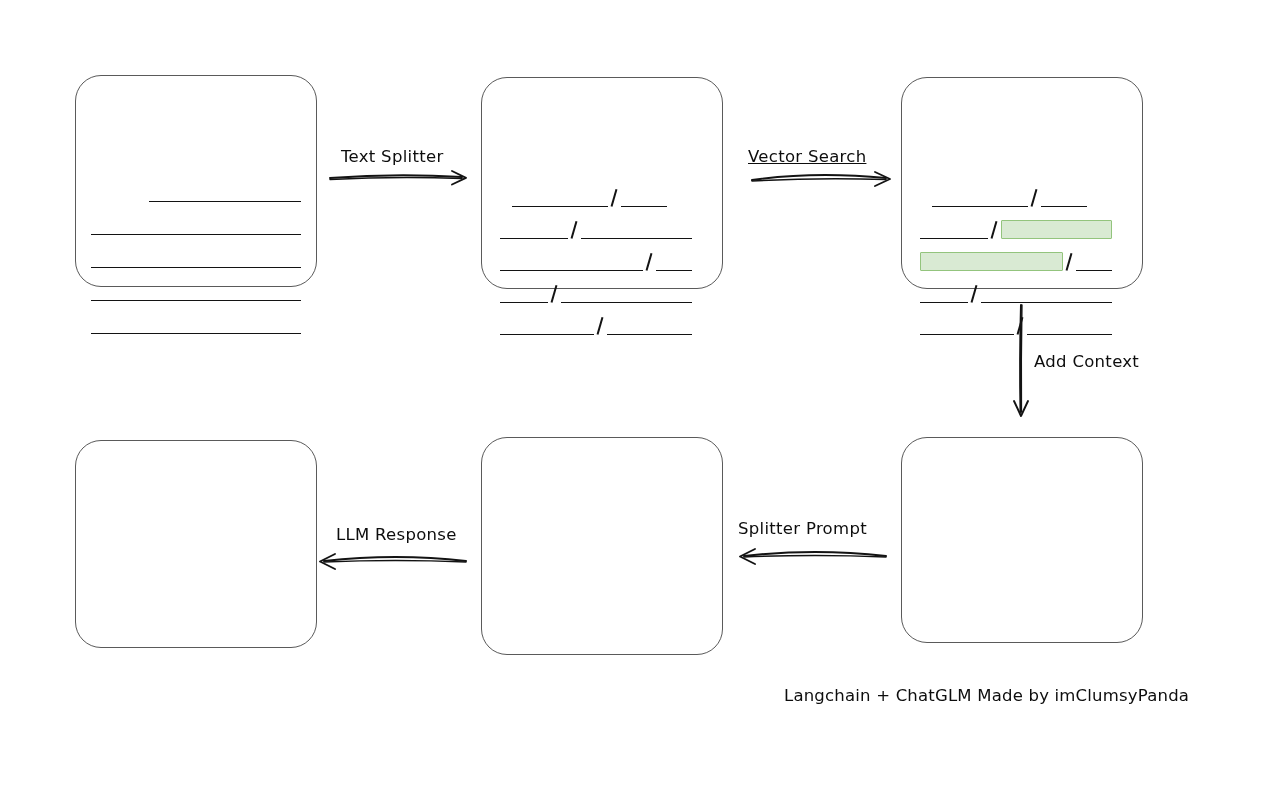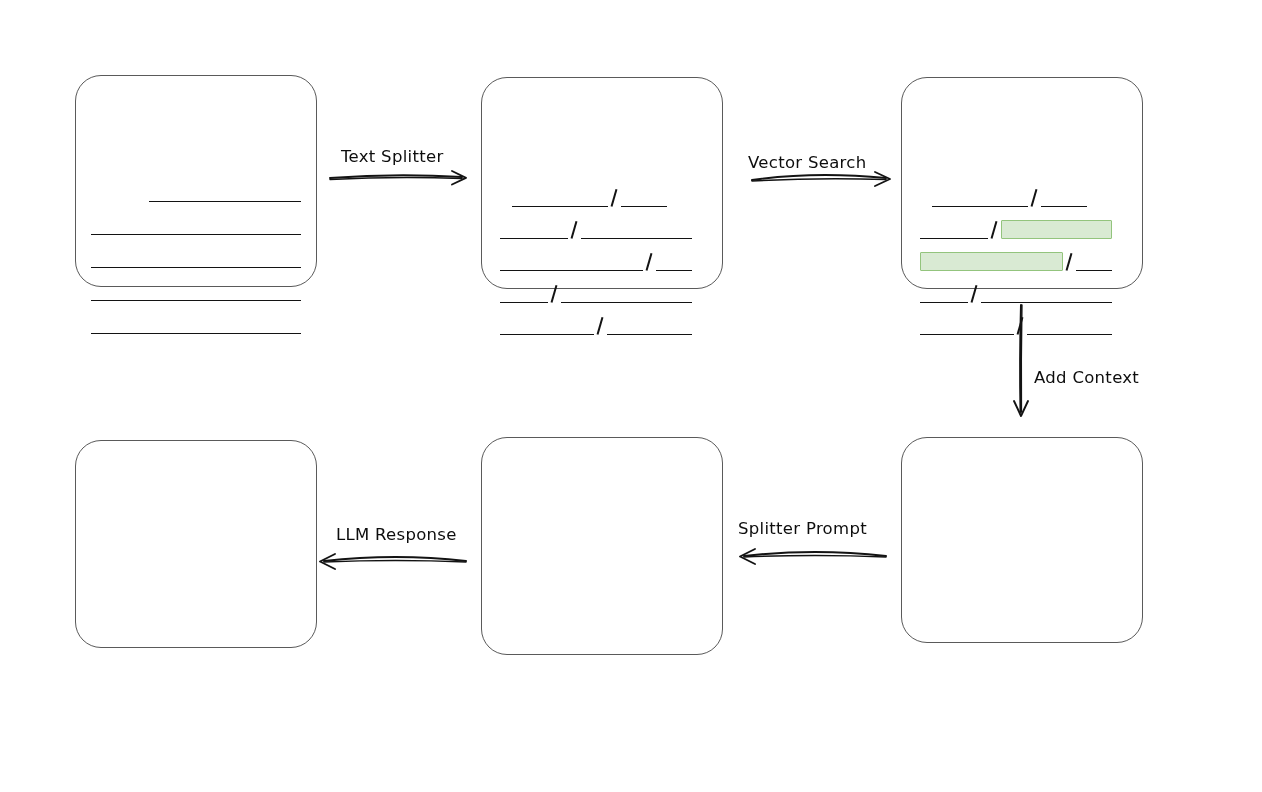--- a/index.html
+++ b/index.html
@@ -258,22 +258,23 @@
       
       
       
       
       
     </div>
   </div>
 
   <div class="edge-label" style="left:341px; top:147px;">Text Splitter</div>
 
-  <div class="edge-label" style="left:748px; top:153px;">Vector Search</div>
-
-  <div class="edge-label" style="left:1034px; top:352px;margin-top:16px;">Add Context</div>
+  <div class="edge-label" style="left:748px; top:147px;text-decoration:underline;">Vector Search</div>
+
+  <div class="edge-label" style="left:1034px; top:352px;">Add Context</div>
 
   <div class="edge-label" style="left:738px; top:519px;">Splitter Prompt</div>
 
   <div class="edge-label" style="left:336px; top:525px;">LLM Response</div>
 
+  <div class="footer" style="left:784px; top:686px;">Langchain + ChatGLM Made by imClumsyPanda</div>
 
 </div>
 
 </body></html>

